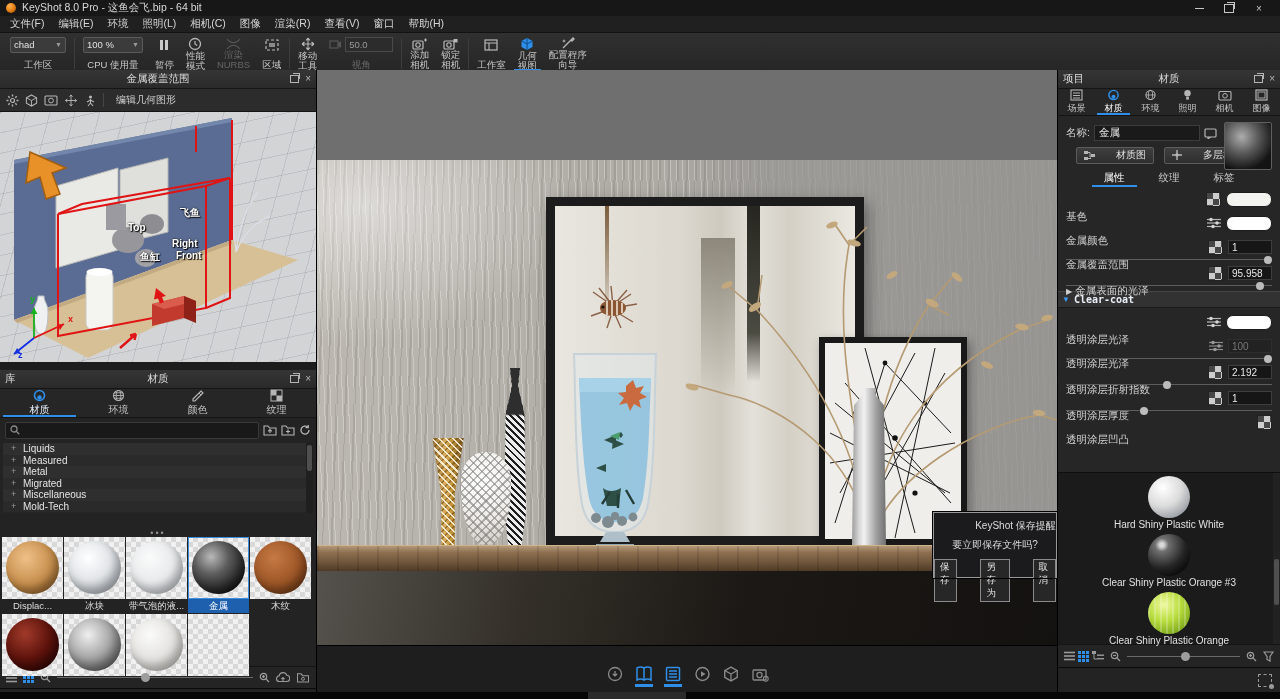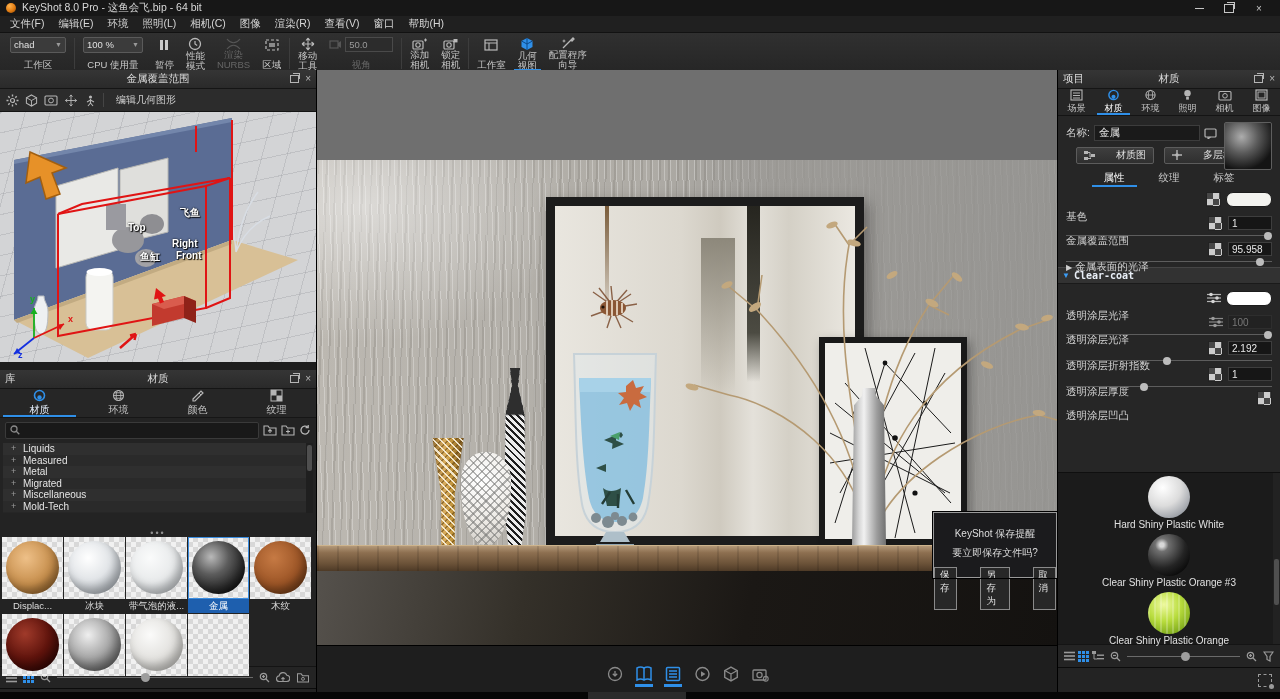--- a/index.html
+++ b/index.html
@@ -105,21 +105,21 @@
   .whitevase{position:absolute;left:144px;top:292px;width:50px;height:93px;background-image:repeating-linear-gradient(45deg,rgba(120,120,118,.55) 0 1.5px,transparent 1.5px 6px),repeating-linear-gradient(-45deg,rgba(120,120,118,.55) 0 1.5px,transparent 1.5px 6px),radial-gradient(circle at 40% 30%,#ffffff,#ece9e4 60%,#c9c6c0);border-radius:48% 48% 46% 46%/30% 30% 62% 62%;}
   .shelf{position:absolute;left:0;right:0;top:385px;height:26px;background-image:repeating-linear-gradient(90deg,rgba(0,0,0,.10) 0 2px,transparent 2px 20px),linear-gradient(180deg,#b39878 0,#8d6f50 26%,#6b5238 68%,#4a3724 100%);border-top:1px solid #cdb48d;}
   .under{position:absolute;left:0;right:0;top:411px;height:74px;background:linear-gradient(100deg,#55514c 0%,#343029 28%,#1b1815 58%,#141210 100%);}
   .center-foot{position:absolute;left:0;right:0;bottom:0;height:47px;background:#1e1e1e;border-top:1px solid #000;display:flex;align-items:flex-end;justify-content:center;gap:9px;padding-bottom:5px;box-sizing:border-box;}
   .cficon{width:20px;height:22px;display:flex;flex-direction:column;align-items:center;justify-content:flex-end;gap:2px;}
   .cficon .bar{width:18px;height:3px;background:transparent;}
   .cficon.on .bar{background:#2f8fe8;}
 
   
   .dialog{position:absolute;left:616px;top:442px;width:124px;height:66px;background:#1b1b1d;border:1px solid #9a9a9a;outline:1px solid #000;display:flex;flex-direction:column;align-items:center;font-size:10px;color:#ddd;z-index:6;box-sizing:border-box;}
-  .dlg-title{margin-top:14px;}
+  .dlg-title{margin-top:6px;padding-left:41px;}
   .dlg-msg{margin-top:5px;}
   .dlg-btns{display:flex;gap:23px;margin-top:7px;}
   .dlg-btn{border:1px solid #8a8a8a;background:#272727;padding:1px 5px;font-size:9.5px;color:#e6e6e6;}
 
   
   .right{position:absolute;top:70px;right:0;width:222px;bottom:7px;background:#262626;border-left:1px solid #000;display:flex;flex-direction:column;}
   .rtabs{height:26px;display:flex;border-bottom:1px solid #141414;flex:none;}
   .rtab{flex:1;display:flex;flex-direction:column;align-items:center;justify-content:center;font-size:9px;color:#c6c6c6;position:relative;gap:1px;}
   .rtab.on{color:#fff;}
   .rtab.on::after{content:"";position:absolute;bottom:0;left:2px;right:2px;height:2px;background:#2f8fe8;}
@@ -837,20 +837,36 @@
         <span class="stab">纹理</span>
         <span class="stab">标签</span>
       </div>
 
       <div class="prow">
         <span class="lab">基色</span>
         <span class="chk"></span>
         <span class="swatch" style="background:#f3f3ef;"></span>
       </div>
 
+      <div class="prow">
+        <span class="lab">金属颜色</span>
+        <svg class="sliders-ic" width="14" height="12" viewBox="0 0 14 12">
+            <g stroke="#b5b5b5" stroke-width="1.2">
+              <line x1="0" y1="2.5" x2="14" y2="2.5"></line>
+              <line x1="0" y1="6" x2="14" y2="6"></line>
+              <line x1="0" y1="9.5" x2="14" y2="9.5"></line>
+            </g>
+            <g fill="#d5d5d5">
+              <circle cx="4" cy="2.5" r="1.8"></circle>
+              <circle cx="10" cy="6" r="1.8"></circle>
+              <circle cx="6" cy="9.5" r="1.8"></circle>
+            </g>
+          </svg>
+        <span class="swatch" style="background:#ffffff;"></span>
+      </div>
 
       <div class="prow srow">
         <span class="lab">金属覆盖范围</span>
         <span class="chk"></span>
         <input class="fld" value="1" style="">
         <span class="ptrack">
             <span class="kn" style="left:96%;"></span>
           </span>
       </div>
 

